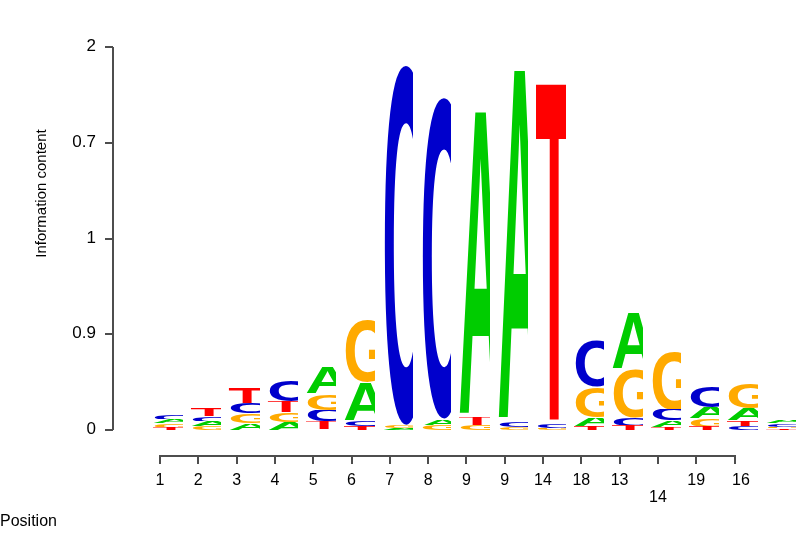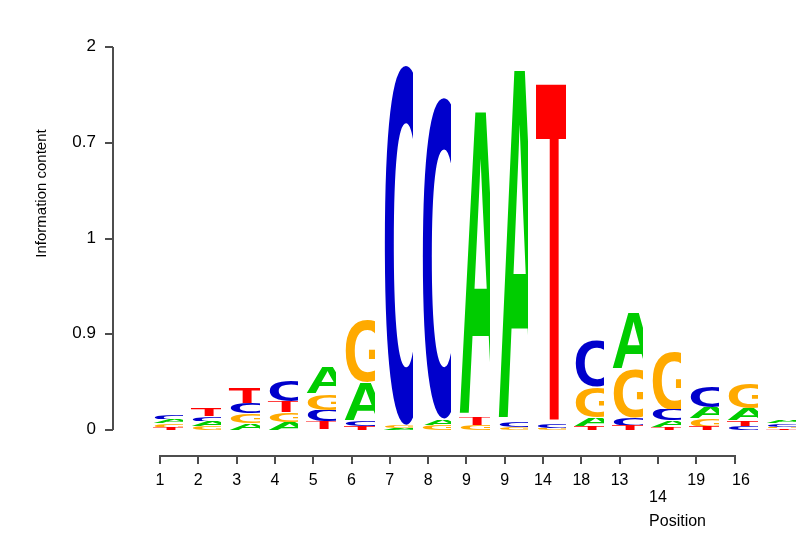--- a/index.html
+++ b/index.html
@@ -32,21 +32,21 @@
   .tick{position:absolute;background:#4d4d4d;}
   .ytick-label{
     position:absolute;text-align:right;font-size:17px;color:#000;
     width:40px;
   }
   .xtick-label{
     position:absolute;text-align:center;font-size:16px;color:#000;
     width:40px;
   }
   .xlabel{
-    position:absolute;text-align:right;font-size:16px;color:#000;
+    position:absolute;text-align:left;font-size:16px;color:#000;
     width:706px;left:0;
   }
 
   
   .stack{position:absolute;bottom:0;}
   .glyph{
     position:absolute;
     left:0;
     width:100%;
     text-align:center;

